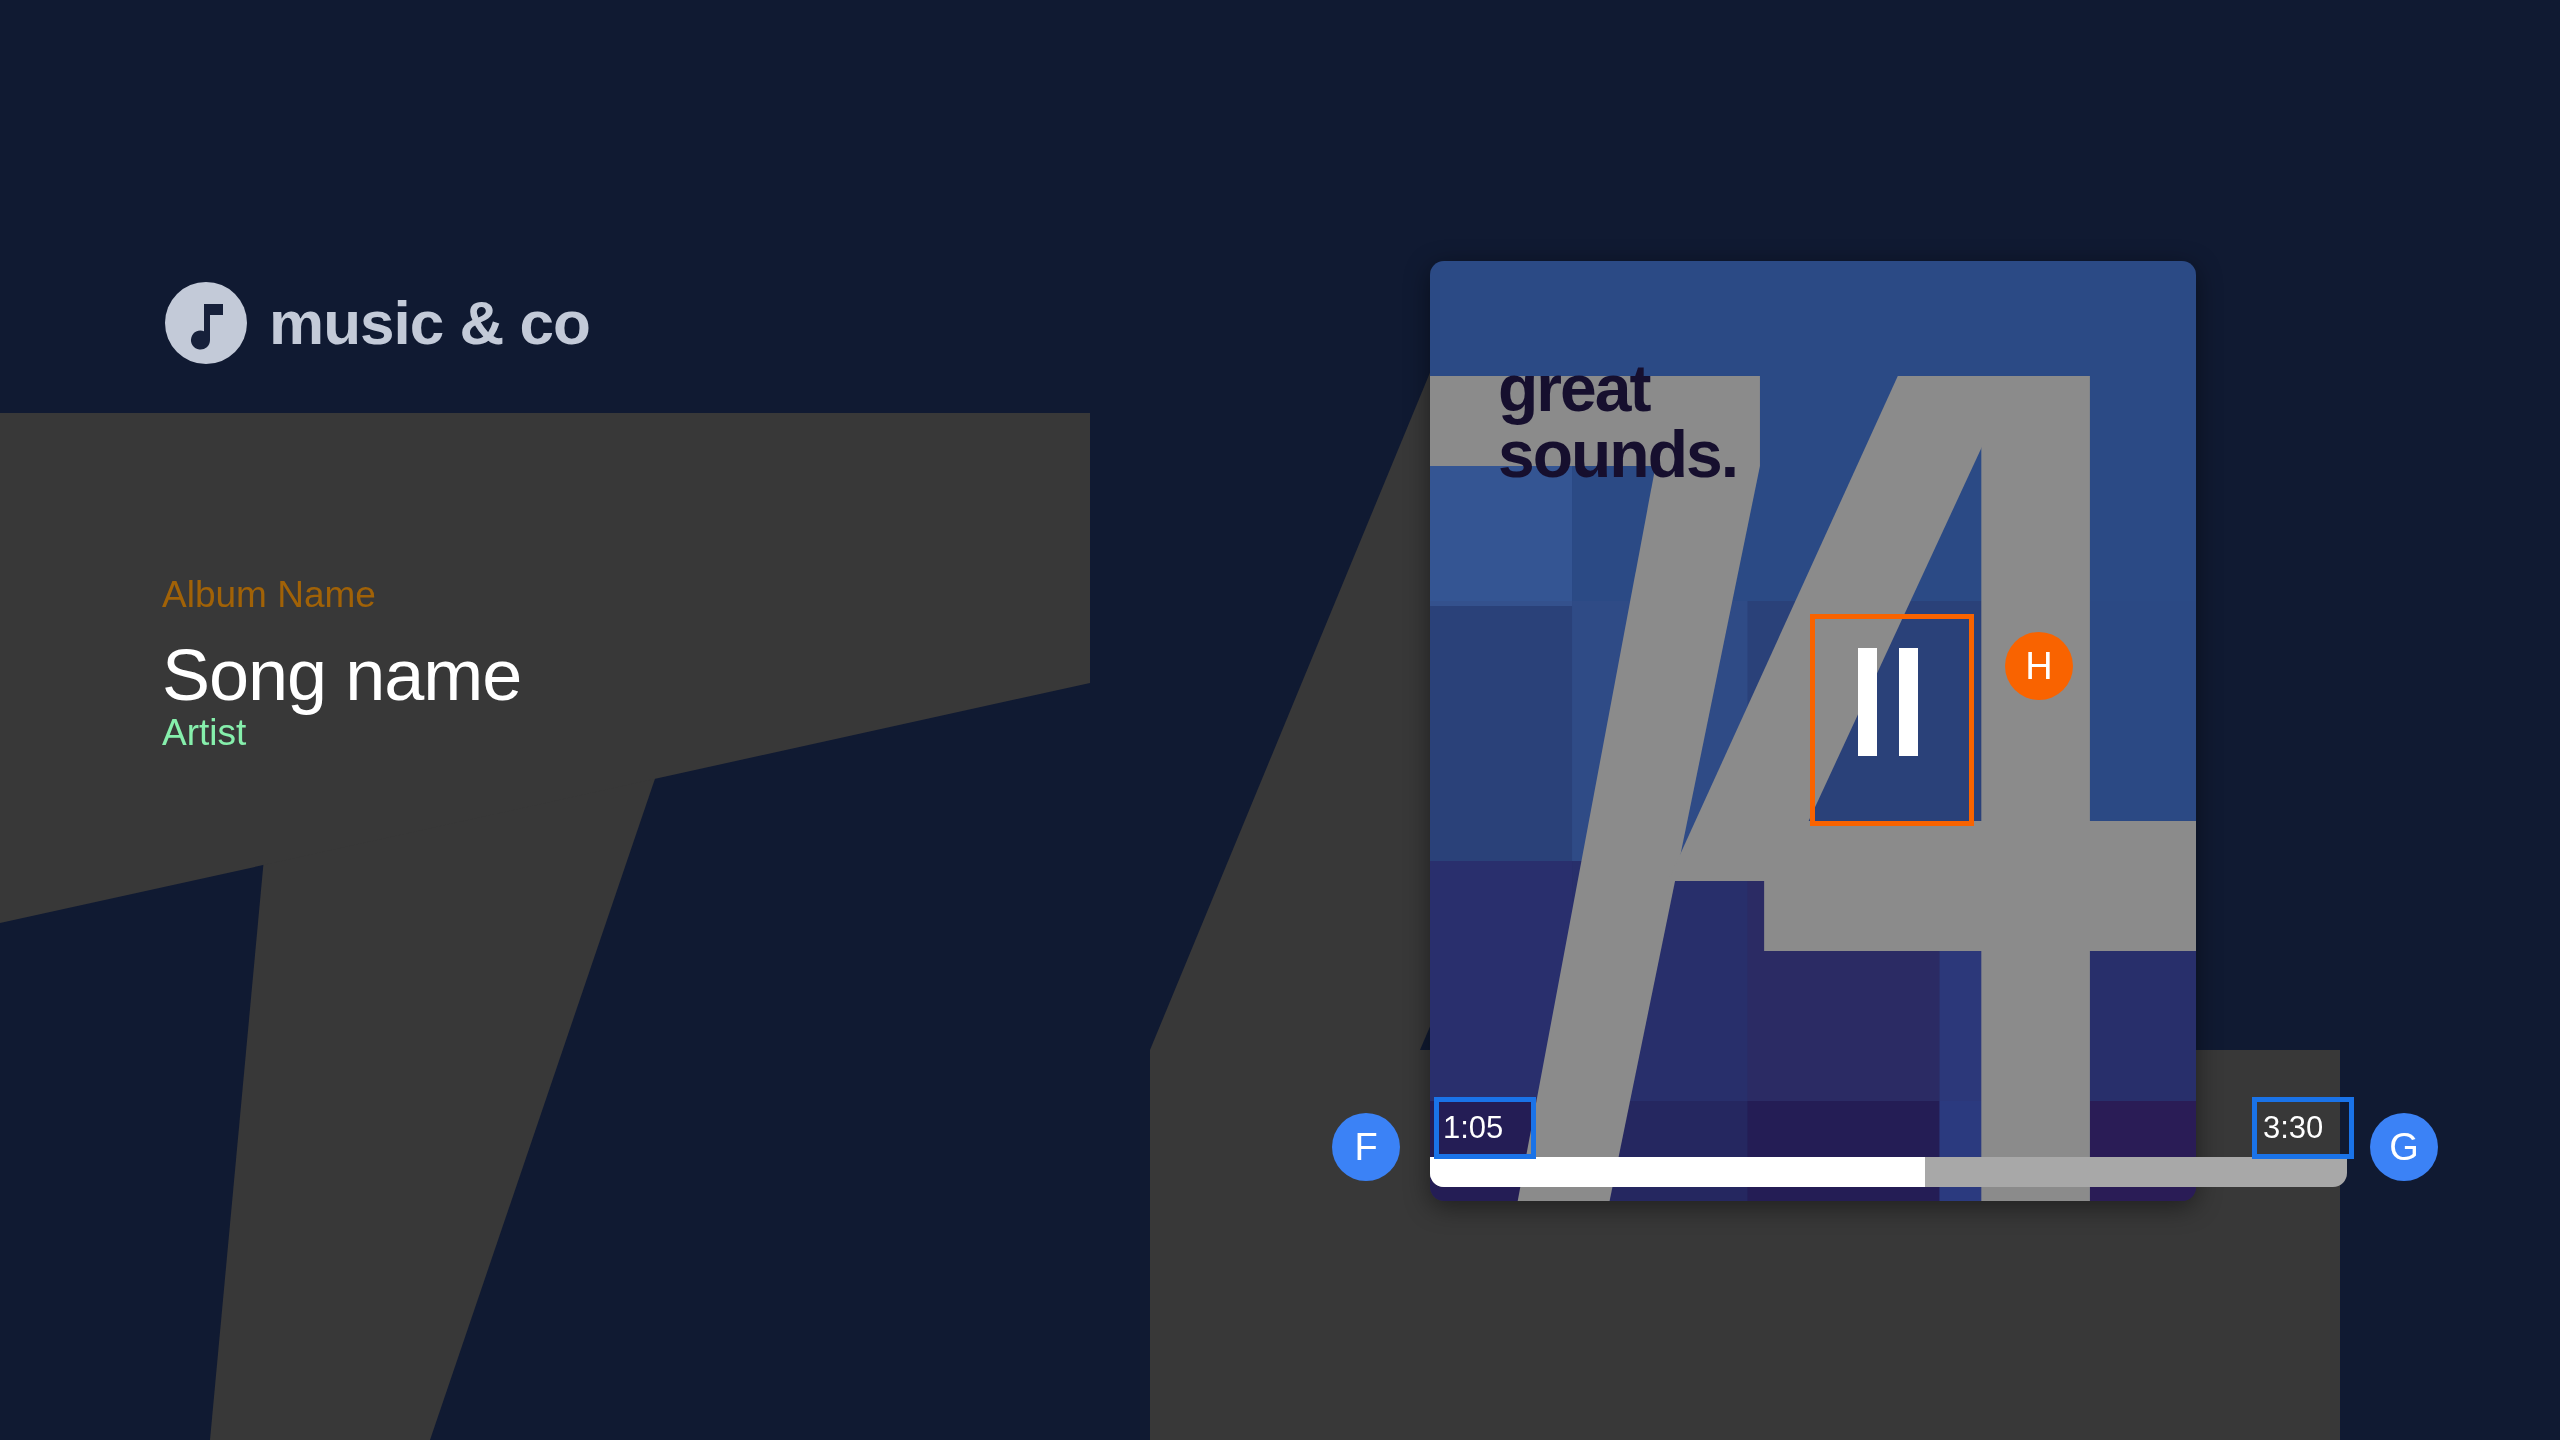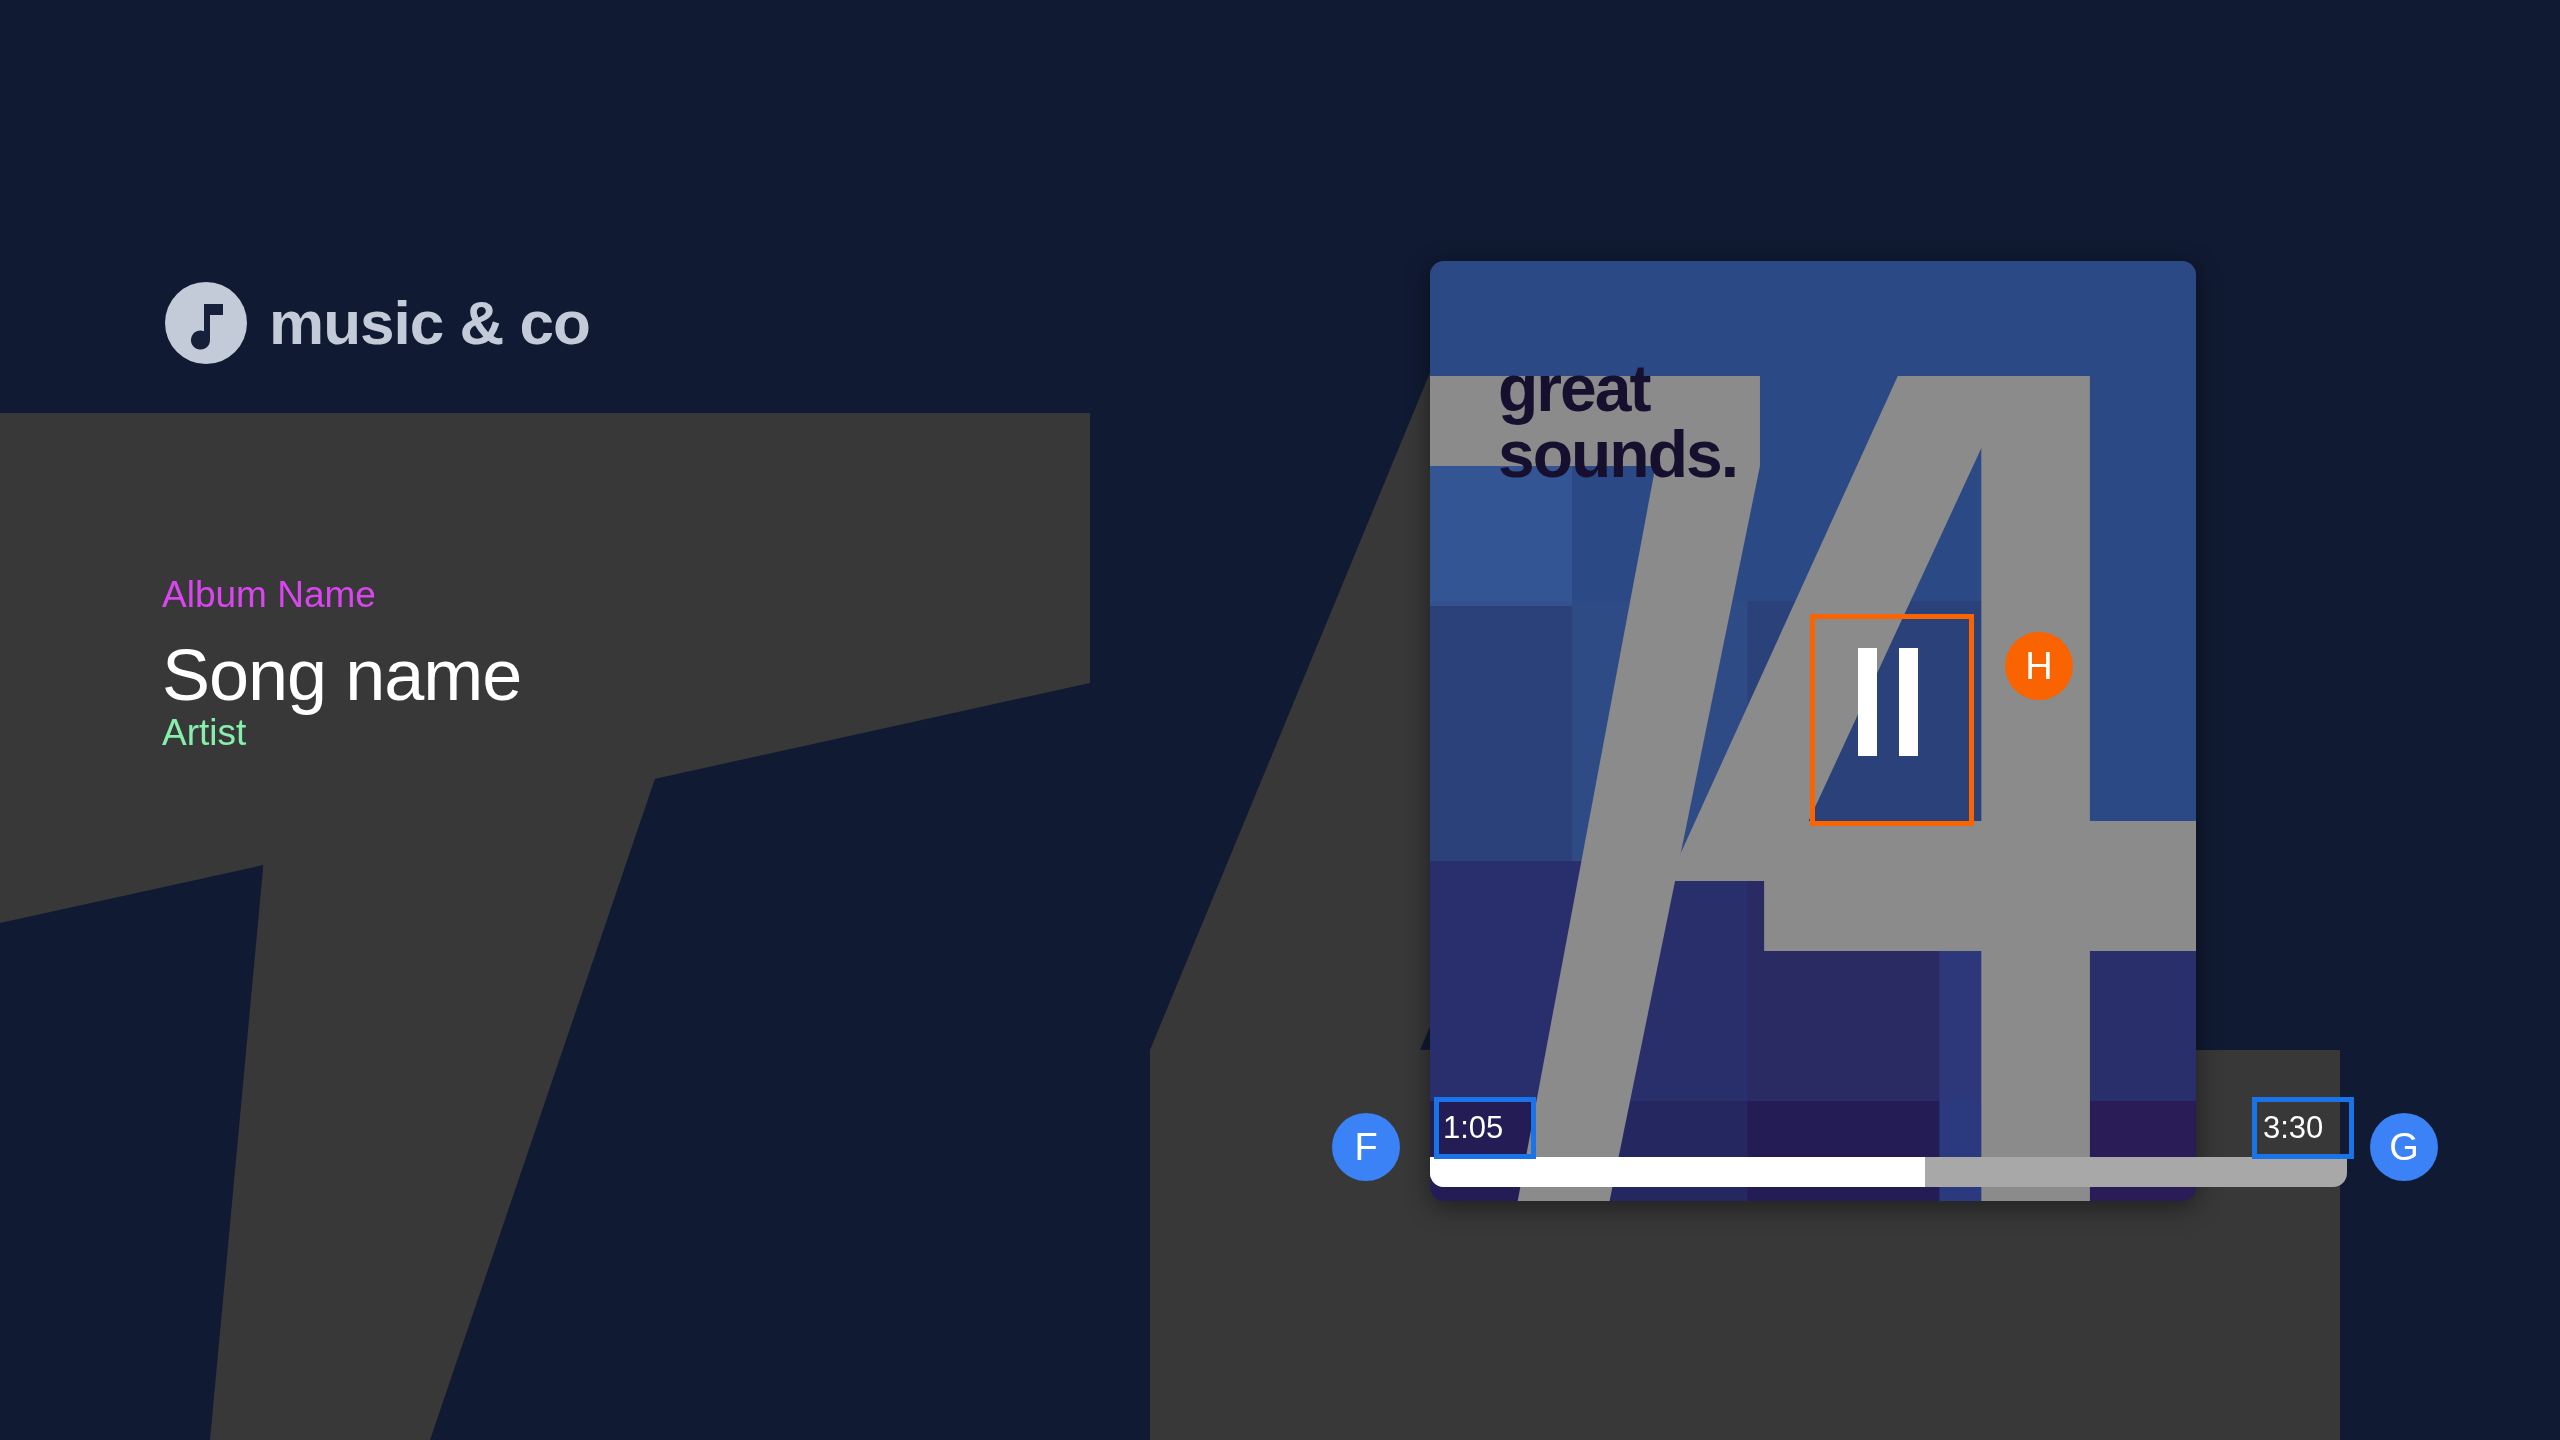--- a/index.html
+++ b/index.html
@@ -63,21 +63,21 @@
   }
 
   
   .track-meta {
     position:absolute;
     left:162px; top:575px;
     z-index:6;
   }
   .album-name {
     font-size:37px;
-    color:#d946ef;
+    color:#a16207;
     line-height:1.1;
     white-space:nowrap;
   }
   .song-name {
     margin-top:22px;
     font-size:72px;
     color:#ffffff;
     line-height:1.05;
     letter-spacing:-1px;
     white-space:nowrap;

